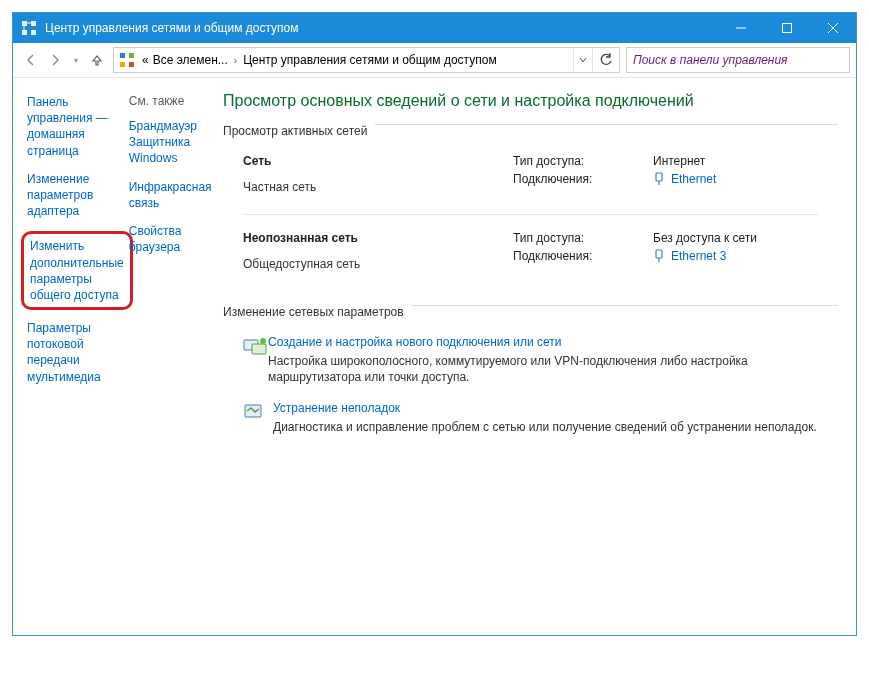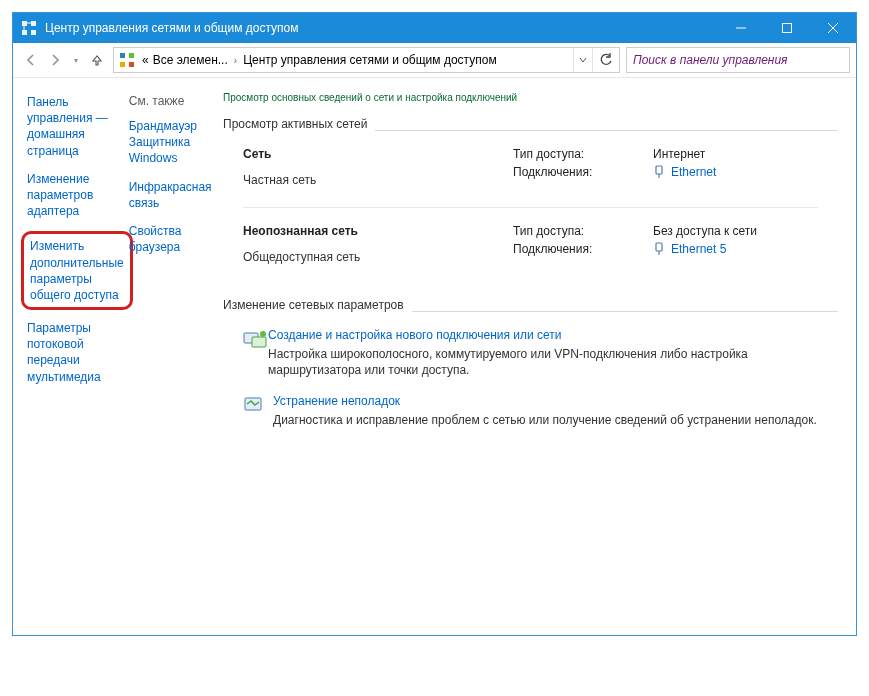--- a/index.html
+++ b/index.html
@@ -186,29 +186,29 @@
   }
   .sidebar .highlighted-wrap .link { margin-bottom: 0; }
   .content {
     flex: 1;
     padding: 14px 18px 10px 10px;
     box-sizing: border-box;
     overflow-y: auto;
   }
   .pagetitle {
     color: #0a6b2d;
-    font-size: 10px;
+    font-size: 16px;
     margin-bottom: 14px;
   }
   .groupbox {
     margin-bottom: 20px;
   }
   .group-header {
     display: flex;
-    align-items: flex-end;
+    align-items: flex-start;
     margin-bottom: 10px;
   }
   .group-header .label {
     color: #333;
     margin-right: 8px;
   }
   .group-header .line {
     flex: 1;
     height: 1px;
     background: #d9d9d9;
@@ -427,21 +427,21 @@
               </div>
               <div class="kv-row">
                 <span class="k">Подключения:</span>
                 <span class="v link">
                   <span class="ethicon">
                     <svg width="12" height="14" viewBox="0 0 12 14">
                         <rect x="3" y="1" width="6" height="8" rx="1" fill="none" stroke="#4a7fb0" stroke-width="1.2"></rect>
                         <line x1="6" y1="9" x2="6" y2="13" stroke="#4a7fb0" stroke-width="1.2"></line>
                       </svg>
                   </span>
-                  <span>Ethernet 5</span>
+                  <span>Ethernet 3</span>
                 </span>
               </div>
             </div>
           </div>
         </div>
 
         <div class="groupbox">
           <div class="group-header">
             <span class="label">Изменение сетевых параметров</span>
             <span class="line"></span>

